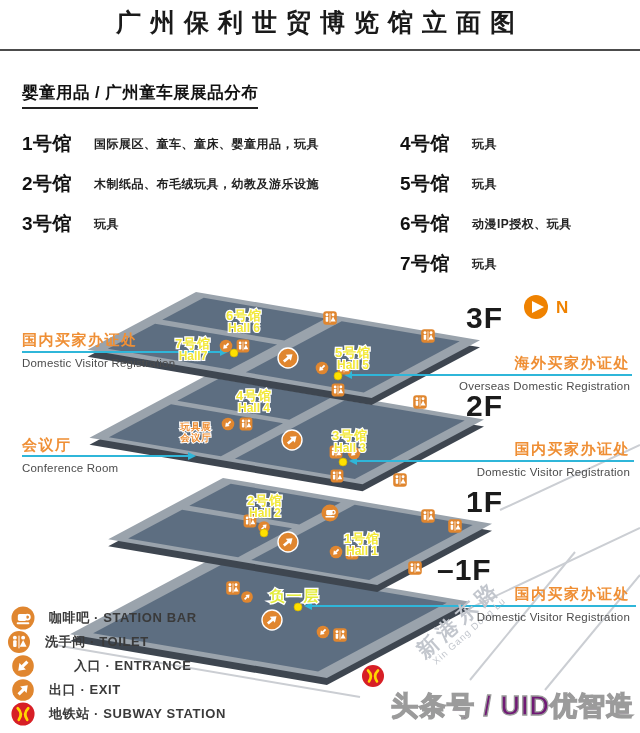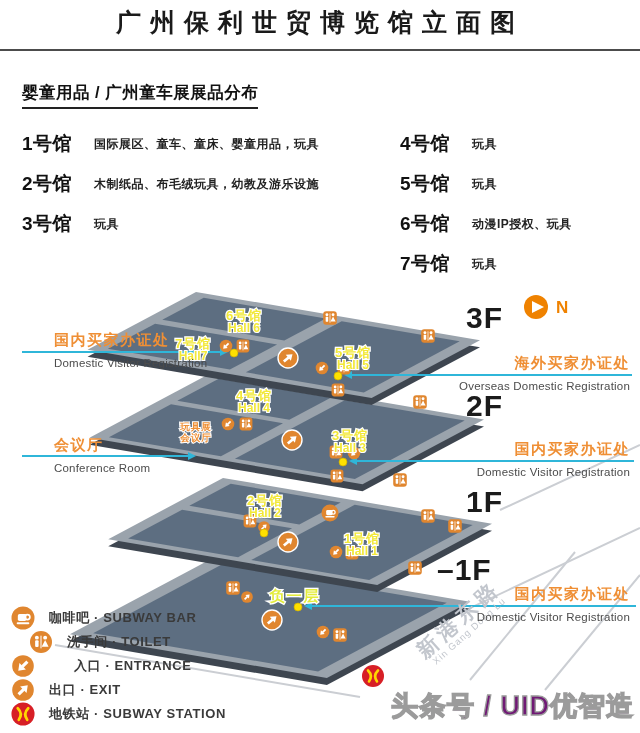--- a/index.html
+++ b/index.html
@@ -10,21 +10,21 @@
          font-family:"Liberation Serif","DejaVu Serif",serif;font-weight:bold;
          font-size:25px;letter-spacing:9px;color:#1a1a1a;}
   .title-rule{position:absolute;left:0;top:49px;width:640px;height:2px;background:#4c4c4c;}
   .subtitle{position:absolute;left:22px;top:82px;font-size:16.5px;font-weight:bold;color:#111;
             border-bottom:2px solid #222;padding-bottom:3px;letter-spacing:.5px;}
   
   .hall-row{position:absolute;display:flex;align-items:center;gap:16px;white-space:nowrap;}
   .hall-row .hname{font-size:19px;font-weight:bold;color:#111;letter-spacing:.5px;min-width:56px;}
   .hall-row .hdesc{font-size:12px;font-weight:bold;color:#222;letter-spacing:.5px;}
   
-  .callout{position:absolute;white-space:nowrap;margin-left:32px;}
+  .callout{position:absolute;white-space:nowrap;}
   .callout .cn{font-size:15px;font-weight:bold;color:#ef8f35;letter-spacing:1.5px;}
   .callout .en{font-size:11.5px;font-weight:normal;color:#4c4c4c;letter-spacing:.2px;}
   .c-right{text-align:right;}
   
   .legend-row{position:absolute;display:flex;align-items:center;gap:13px;}
   .legend-row svg{display:block;}
   .legend-row .ltext{font-size:13px;font-weight:bold;color:#3a3a3a;letter-spacing:.6px;}
   
   .road-wm{position:absolute;left:387px;top:607px;width:150px;text-align:center;
            transform:rotate(-42deg);color:#c2c6cd;line-height:1.05;}
@@ -308,23 +308,23 @@
   </div>
   <div class="callout c-right" style="right:10px;top:585px;">
     <div class="cn">国内买家办证处</div>
     <div class="en" style="margin-top:7px;">Domestic Visitor Registration</div>
   </div>
 
   <div class="legend-row" style="left:10px;top:605px;">
     <svg width="26" height="26" viewBox="-13 -13 26 26">
         <use href="#ic-coffee" transform="scale(1.15)"></use>
       </svg>
-    <span class="ltext">咖啡吧 · SUBWAY BAR</span>
-  </div>
-  <div class="legend-row" style="left:28px;top:629px;">
+    <span class="ltext">咖啡吧 · STATION BAR</span>
+  </div>
+  <div class="legend-row" style="left:6px;top:629px;">
     <svg width="26" height="26" viewBox="-13 -13 26 26">
         <use href="#ic-toilet-round"></use>
       </svg>
     <span class="ltext">洗手间 · TOILET</span>
   </div>
   <div class="legend-row" style="left:10px;top:653px;gap:38px;">
     <svg width="26" height="26" viewBox="-13 -13 26 26">
         <use href="#ic-entrance" transform="scale(1.2)"></use>
       </svg>
     <span class="ltext">入口 · ENTRANCE</span>

